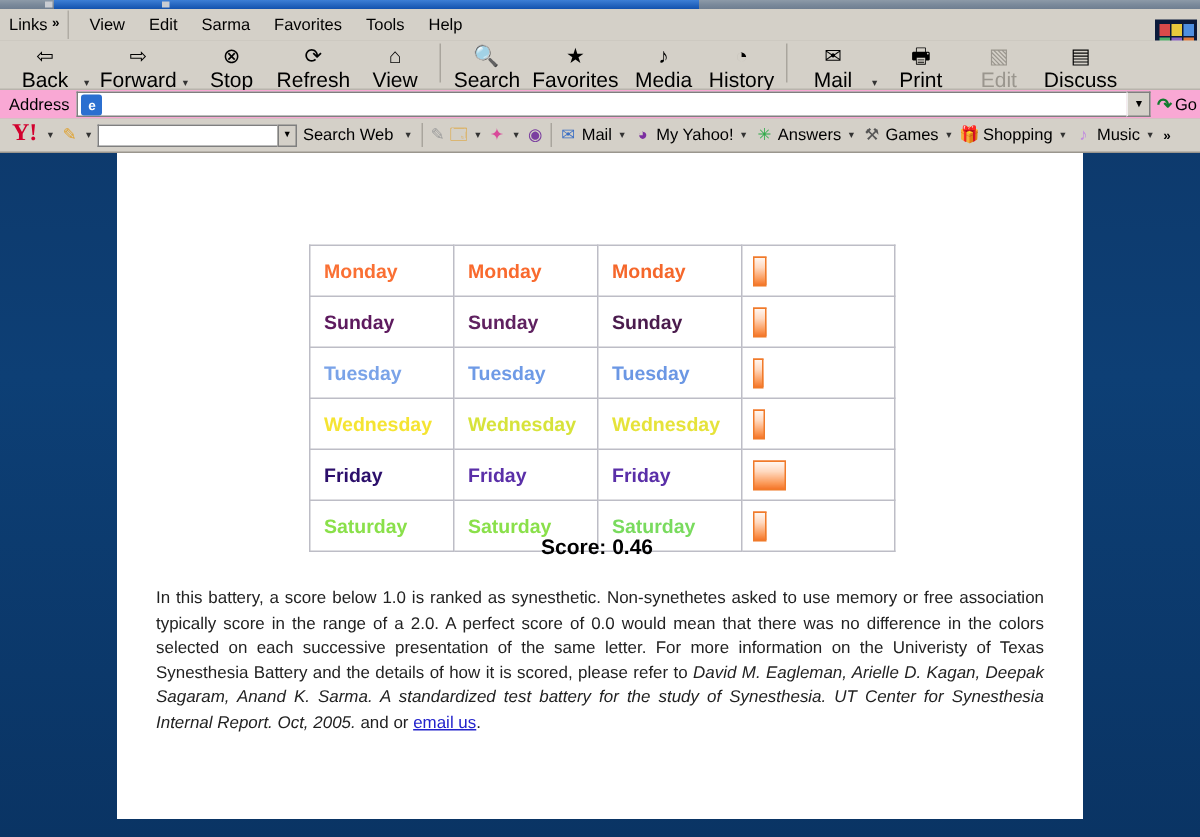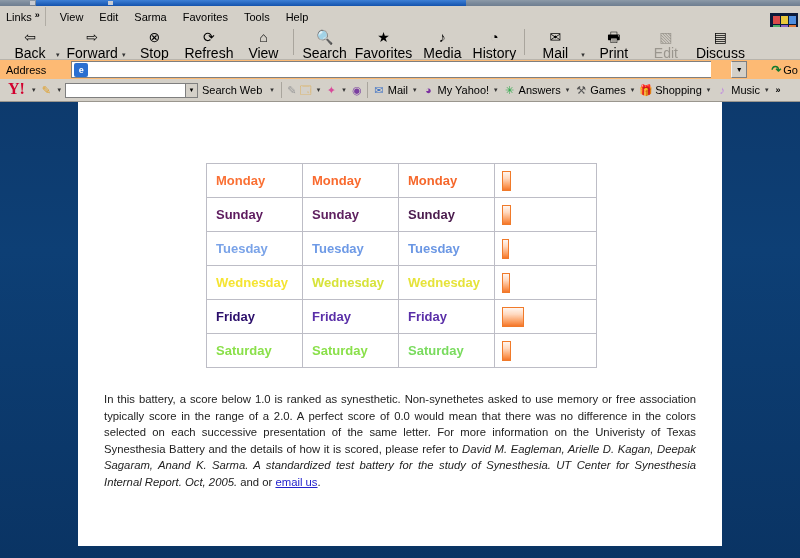--- a/index.html
+++ b/index.html
@@ -106,24 +106,23 @@
   }
   .tb-sep {
     width:1px; height:26px; background:#a9a59d;
     margin: 2px 4px 0 4px;
   }
 
   
   .addressbar {
     position:absolute; left:0; top:60px;
     width:800px; height:19px;
-    background:#fdba74;
+    background:#f9a8d4;
     display:flex; align-items:center;
     border-bottom:1px solid #b8b4ac;
-    gap:20px;
   }
   .addr-label { font-size:11px; padding: 0 5px 0 6px; color:#000;}
   .addr-input {
     flex: 1;
     height: 17px;
     background:#fff;
     border: 1px solid #7f7f7f;
     border-right:none;
     display:flex; align-items:center;
     font-size: 11px;
@@ -353,20 +352,21 @@
             <td class="c1" style="color: rgb(138, 224, 74);">Saturday</td>
             <td class="c2" style="color: rgb(138, 224, 74);">Saturday</td>
             <td class="c3" style="color: rgb(121, 219, 94);">Saturday</td>
             <td class="bar">
               <div class="barbox" style="width: 9px;"></div>
             </td>
           </tr>
         </tbody>
     </table>
 
+    <div class="score">Score: 0.46</div>
 
     <div class="blurb">
       <span>In this battery, a score below 1.0 is ranked as synesthetic. Non-synethetes asked to use memory or free association typically score in the range of a 2.0. A perfect score of 0.0 would mean that there was no difference in the colors selected on each successive presentation of the same letter. For more information on the Univeristy of Texas Synesthesia Battery and the details of how it is scored, please refer to </span><i>David M. Eagleman, Arielle D. Kagan, Deepak Sagaram, Anand K. Sarma. A standardized test battery for the study of Synesthesia. UT Center for Synesthesia Internal Report. Oct, 2005.</i><span> and or </span><a href="#">email us</a><span>.</span>
     </div>
 
   </div>
 
   <div class="chrome">
 
     <div class="titlestrip">

